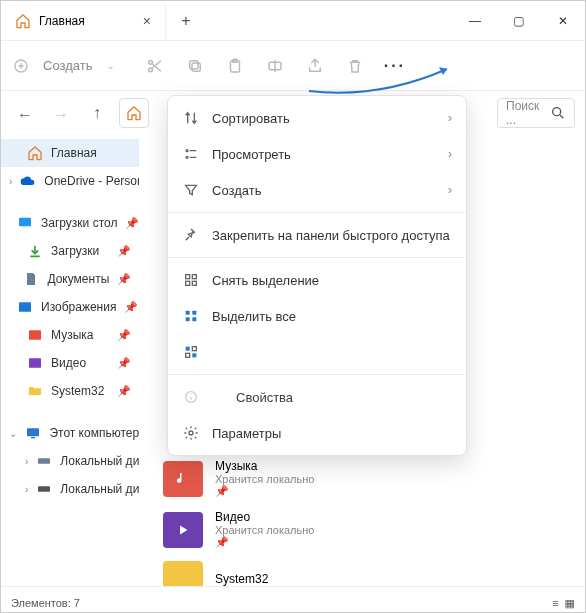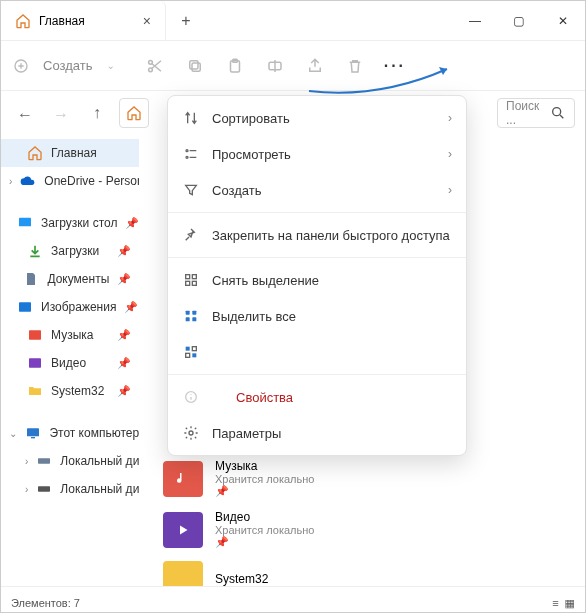--- a/index.html
+++ b/index.html
@@ -30,21 +30,21 @@
 .side-sep { height: 14px; }
 .main { flex: 1; padding: 8px 0 0 0; overflow: hidden; }
 .file-row { display: flex; align-items: center; gap: 12px; padding: 6px 0 6px 24px; }
 .file-icon { width: 40px; height: 36px; border-radius: 4px; display: flex; align-items: center; justify-content: center; }
 .file-text { font-size: 12px; }
 .file-sub { color: #888; font-size: 11px; }
 .statusbar { height: 26px; border-top: 1px solid #eee; display: flex; align-items: center; padding: 16px 10px; font-size: 11px; color: #555; }
 .statusbar .viewbtns { margin-left: auto; display: flex; gap: 6px; }
 .menu { position: absolute; left: 166px; top: 94px; width: 300px; background: #fff; border: 1px solid #e2e2e2; border-radius: 8px; box-shadow: 0 8px 24px rgba(0,0,0,.15); padding: 4px 0; font-size: 13px; z-index: 10; }
 .menu-item { display: flex; align-items: center; gap: 12px; padding: 9px 14px; color: #333; }
-.menu-item.disabled { color: #b91c1c; gap: 36px; }
+.menu-item.disabled { color: #404040; gap: 36px; }
 .menu-item .mchev { margin-left: auto; color: #888; font-size: 12px; }
 .menu-sep { height: 1px; background: #eee; margin: 4px 0; }
 .mi { width: 18px; height: 18px; display: flex; align-items: center; justify-content: center; color: #666; }
 .mi svg { width: 16px; height: 16px; }
 .arrow1 { position: absolute; left: 298px; top: 60px; width: 160px; height: 40px; pointer-events: none; }
 .arrow2 { position: absolute; left: 262px; top: 394px; width: 80px; height: 48px; pointer-events: none; }
 .ic { width: 16px; height: 16px; flex: none; }
 </style>
 </head>
 <body>

